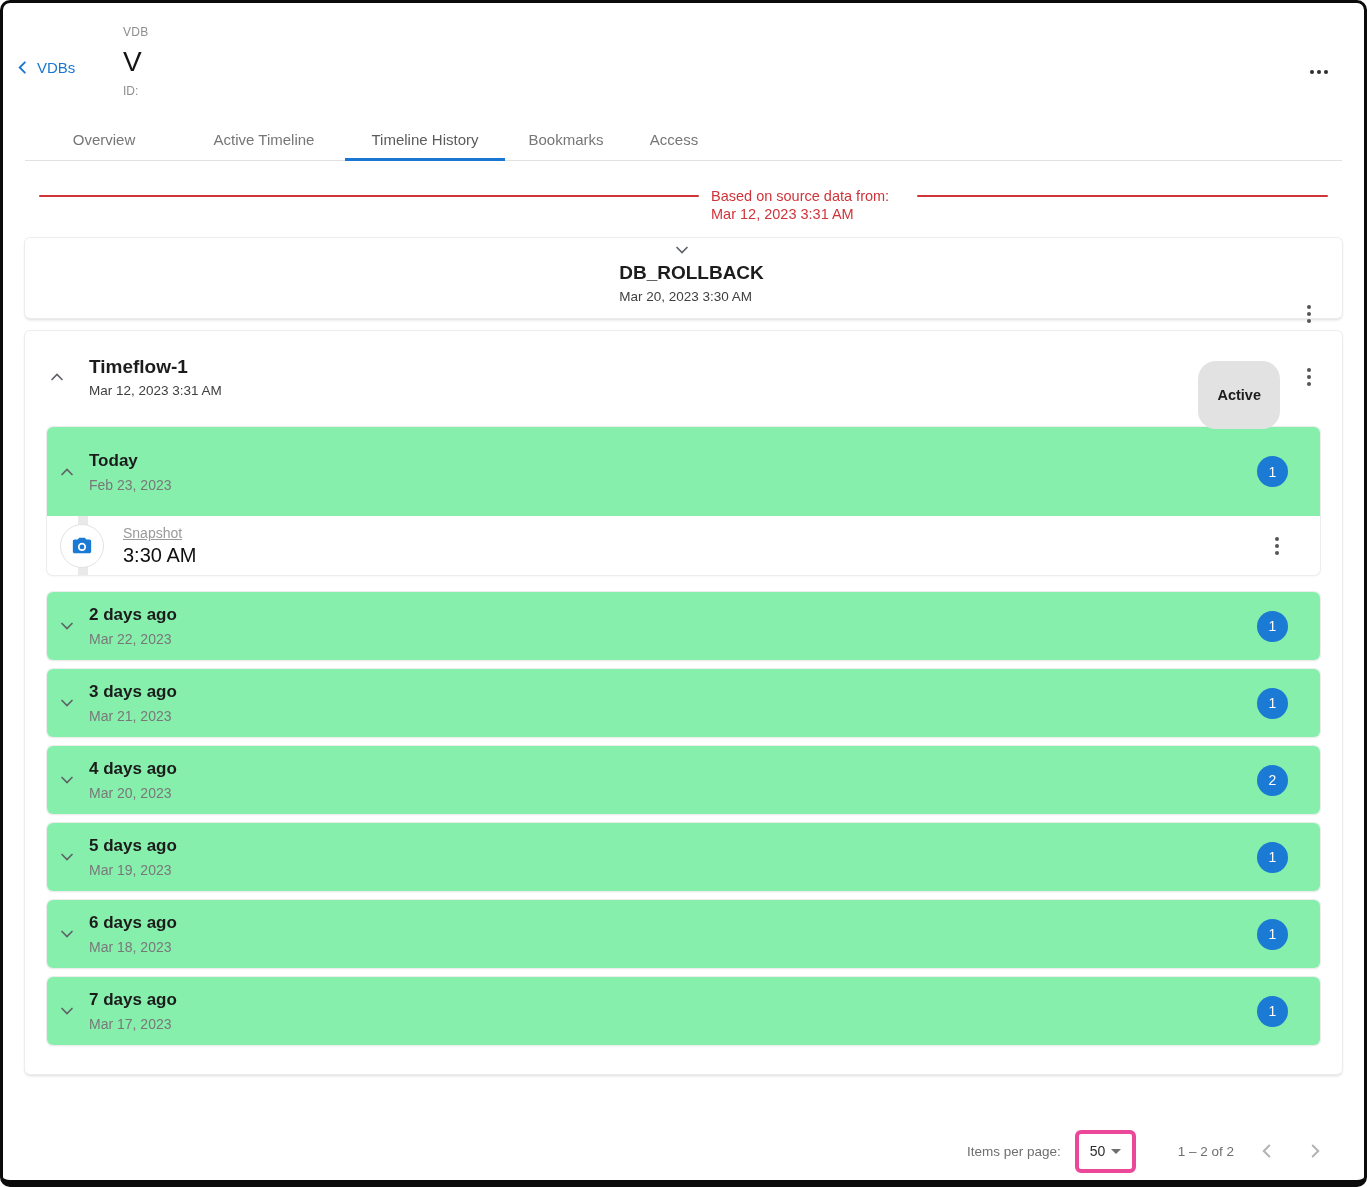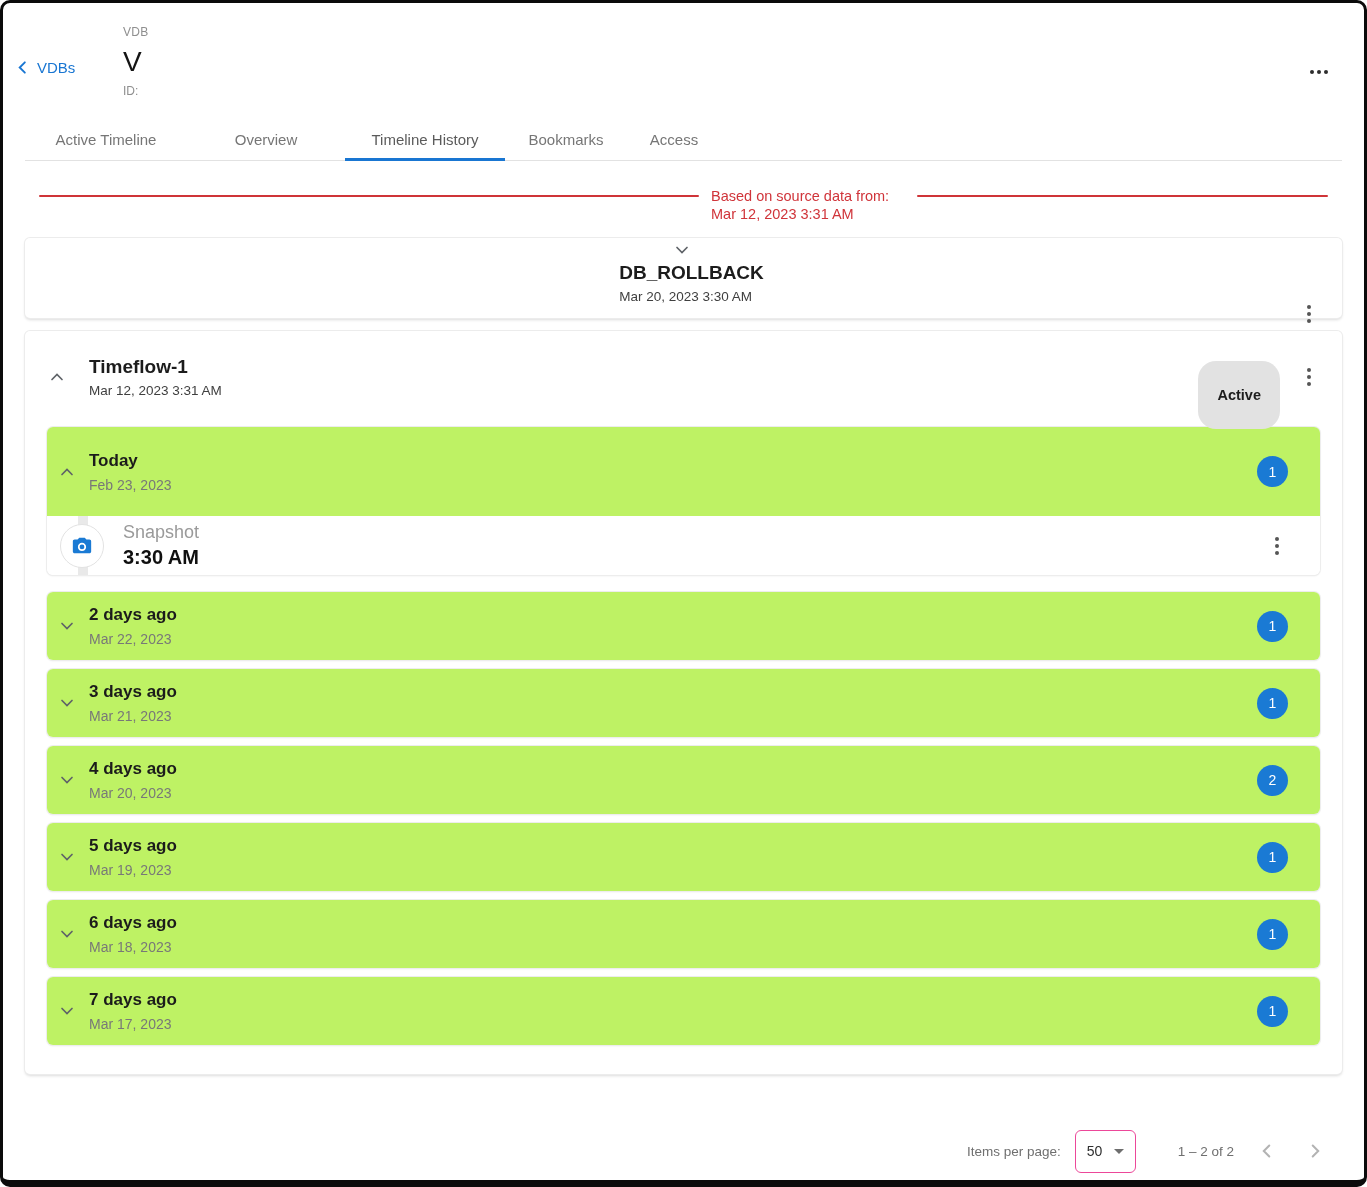--- a/index.html
+++ b/index.html
@@ -77,50 +77,50 @@
     padding:26px 19px; border-radius:18px;margin-top:36px;
   }
 
   
   .day-groups { margin:4px 22px 0; }
   .day-group {
     border-radius:6px; overflow:hidden; margin-bottom:9px;
     box-shadow:0 0 0 1px #ededed, 0 1px 2px rgba(0,0,0,.10);
   }
   .day-group.expanded { margin-bottom:17px; }
-  .day-header { background:#bef264; display:flex; align-items:center; padding:0 32px 0 8px; height:68px; cursor:pointer; }
+  .day-header { background:#86efac; display:flex; align-items:center; padding:0 32px 0 8px; height:68px; cursor:pointer; }
   .day-group.expanded .day-header { height:89px; }
   .day-titles { margin-left:10px; }
   .day-title { font-size:17px; font-weight:bold; color:#1b1b1b; }
   .day-date { font-size:14px; color:#787878; margin-top:6px; }
   .count-badge {
     margin-left:auto; width:31px; height:31px; border-radius:50%; background:#1a7ad4;
     color:#fff; font-size:14px; display:flex; align-items:center; justify-content:center;
   }
 
   .snapshot-row { position:relative; background:#fff; height:59px; display:flex; align-items:center; padding-right:34px; }
   .timeline-track { position:absolute; left:31px; top:0; bottom:0; width:10px; background:#e9e9e9; }
   .camera-circle {
     width:44px; height:44px; border-radius:50%; background:#fff; border:1px solid #e2e2e2;
     display:flex; align-items:center; justify-content:center; margin-left:13px;
     position:relative; z-index:1; flex:none;
   }
   .snap-labels { margin-left:19px; }
-  .snap-type { font-size:18px; color:#9a9a9a; }
-  .snap-time { font-size:20px; font-weight:bold; color:#101010; margin-top:3px; }
+  .snap-type { font-size:14px; color:#9a9a9a;text-decoration:underline; }
+  .snap-time { font-size:20px; font-weight:normal; color:#101010; margin-top:3px; }
   .snapshot-row .kebab { margin-left:auto; }
 
   
   .pagination {
     position:absolute; right:36px; bottom:4px; height:50px;
     display:flex; align-items:center; color:#6f6f6f; font-size:13.5px;
   }
   .pp-label { margin-right:14px; }
   .page-size-select {
-    width:61px; height:43px; border:1px solid #ec4899; border-radius:6px;
+    width:61px; height:43px; border:4px solid #ec4899; border-radius:6px;
     display:flex; align-items:center; padding:0 11px; cursor:pointer; background:#fff;
   }
   .page-size-value { font-size:14px; color:#2e2e2e; }
   .select-caret { margin-left:auto; width:0; height:0; border-left:5px solid transparent;
     border-right:5px solid transparent; border-top:5px solid #6e6e6e; }
   .range-label { margin:0 20px 0 42px; }
   .pager-btn { width:26px; height:26px; display:flex; align-items:center; justify-content:center; cursor:pointer; }
   .pager-btn + .pager-btn { margin-left:22px; }
 </style>
 </head>
@@ -139,25 +139,25 @@
       <div class="eyebrow">VDB</div>
       <div class="page-title">V</div>
       <div class="id-label">ID:</div>
     </div>
     <div class="more-button">
       <span class="hdots"></span>
     </div>
   </div>
 
   <div class="tabs">
+    <div class="tab t1">
+        <span>Overview</span>
+      </div>
     <div class="tab t2">
         <span>Active Timeline</span>
-      </div>
-    <div class="tab t1">
-        <span>Overview</span>
       </div>
     <div class="tab t3 active">
         <span>Timeline History</span>
       </div>
     <div class="tab t4">
         <span>Bookmarks</span>
       </div>
     <div class="tab t5">
         <span>Access</span>
       </div>

